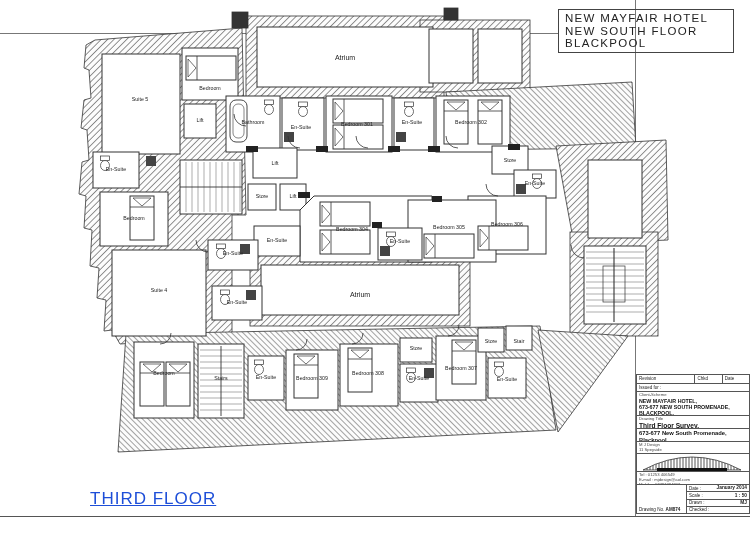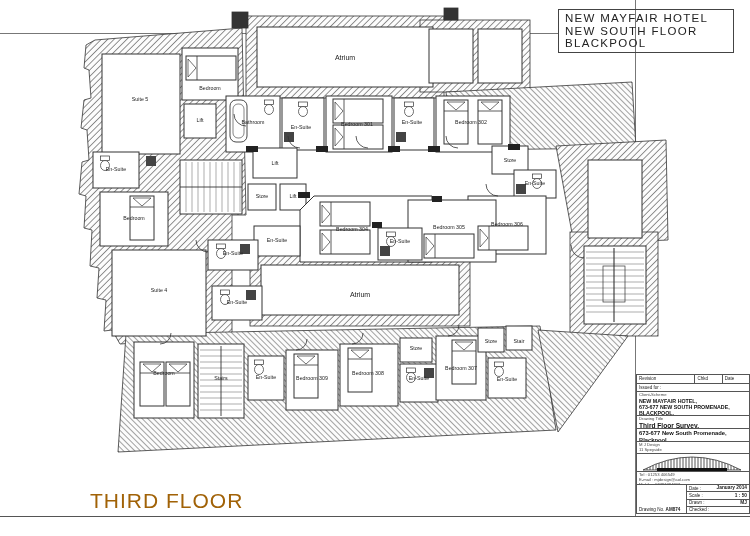--- a/index.html
+++ b/index.html
@@ -3,21 +3,21 @@
 <meta charset="utf-8">
 <style>
   html,body{margin:0;padding:0;background:#e8e8e8;}
   .sheet{position:relative;width:750px;height:536px;background:#fff;overflow:hidden;
          font-family:"Liberation Sans",sans-serif;color:#222;}
   .hline,.vline{position:absolute;background:#777;}
   
   .topbox{position:absolute;left:558px;top:9px;width:168px;height:40px;border:1.2px solid #444;
           padding:2px 0 0 6px;font-size:11.5px;letter-spacing:1.3px;line-height:12.5px;color:#222;}
   
-  .floorlabel{position:absolute;left:90px;top:489px;font-size:21px;letter-spacing:1px;color:#a16207;}
+  .floorlabel{position:absolute;left:90px;top:489px;font-size:17px;letter-spacing:1px;color:#1d4ed8;text-decoration:underline;}
   
   .tb{position:absolute;left:636px;top:374px;width:112px;height:138px;border:1px solid #555;
       font-size:4.5px;line-height:1.15;color:#222;background:#fff;}
   .tb .row{border-bottom:1px solid #555;padding:1px 2px;box-sizing:border-box;overflow:hidden;}
   .r1{height:9px;display:flex;padding:0 !important;}
   .r1 span{padding:1px 2px;box-sizing:border-box;}
   .r1 .c1{flex:2.4;border-right:1px solid #555;}
   .r1 .c2{flex:1;border-right:1px solid #555;}
   .r1 .c3{flex:1;}
   .r2{height:8px;}

